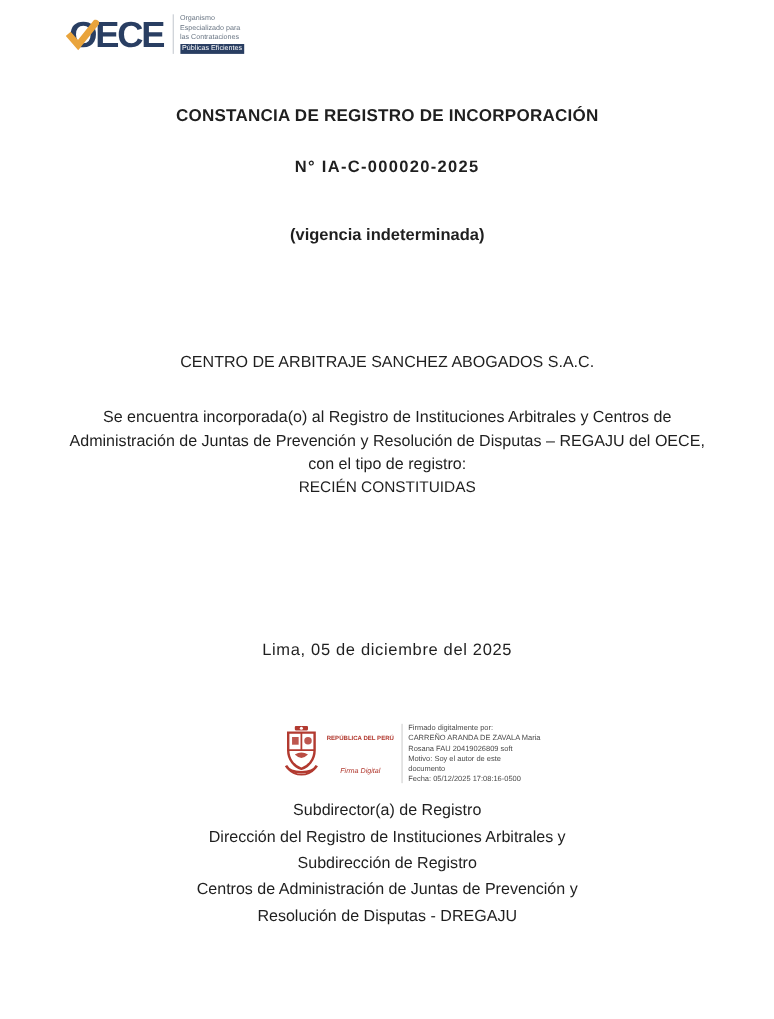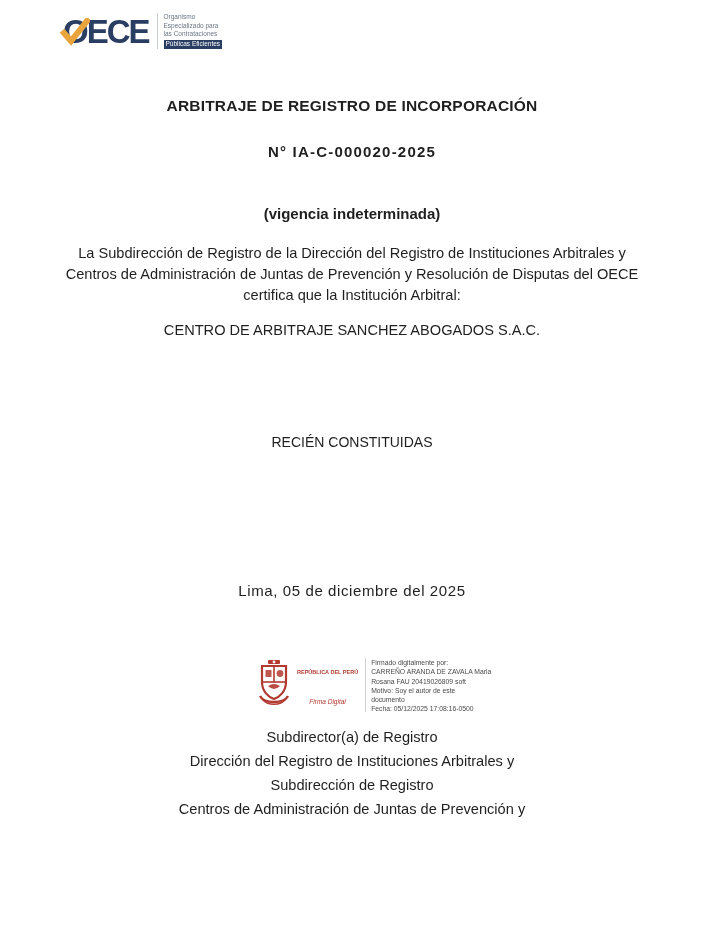--- a/index.html
+++ b/index.html
@@ -58,26 +58,26 @@
       </svg>
     </div>
     <div class="tagline">
       <div>Organismo</div>
       <div>Especializado para</div>
       <div>las Contrataciones</div>
       <div><span class="chip">Públicas Eficientes</span></div>
     </div>
   </div>
 
-  <div class="c title">ARBITRAJE DE REGISTRO DE INCORPORACIÓN</div>
+  <div class="c title">CONSTANCIA DE REGISTRO DE INCORPORACIÓN</div>
   <div class="c docnum">N° IA-C-000020-2025</div>
   <div class="c validity">(vigencia indeterminada)</div>
 
-  <div class="para para1">La Subdirección de Registro de la Dirección del Registro de Instituciones Arbitrales y Centros de Administración de Juntas de Prevención y Resolución de Disputas del OECE certifica que la Institución Arbitral:</div>
   <div class="c inst">CENTRO DE ARBITRAJE SANCHEZ ABOGADOS S.A.C.</div>
+  <div class="para para2">Se encuentra incorporada(o) al Registro de Instituciones Arbitrales y Centros de Administración de Juntas de Prevención y Resolución de Disputas – REGAJU del OECE, con el tipo de registro:</div>
   <div class="c regtype">RECIÉN CONSTITUIDAS</div>
 
   <div class="c dateline">Lima, 05 de diciembre del 2025</div>
 
   <div class="sig">
     <div class="seal">
       <div class="seal-row">
         <svg width="40" height="54" viewBox="0 0 40 54">
 
           <path d="M6 40 C10 48, 30 48, 34 40" fill="none" stroke="#b23a30" stroke-width="2.4"></path>
@@ -109,15 +109,16 @@
       <div>documento</div>
       <div>Fecha: 05/12/2025 17:08:16-0500</div>
     </div>
   </div>
 
   <div class="footer">
     <div>Subdirector(a) de Registro</div>
     <div>Dirección del Registro de Instituciones Arbitrales y</div>
     <div>Subdirección de Registro</div>
     <div>Centros de Administración de Juntas de Prevención y</div>
+    <div>Resolución de Disputas - DREGAJU</div>
   </div>
 
 </div>
 
 </body></html>

